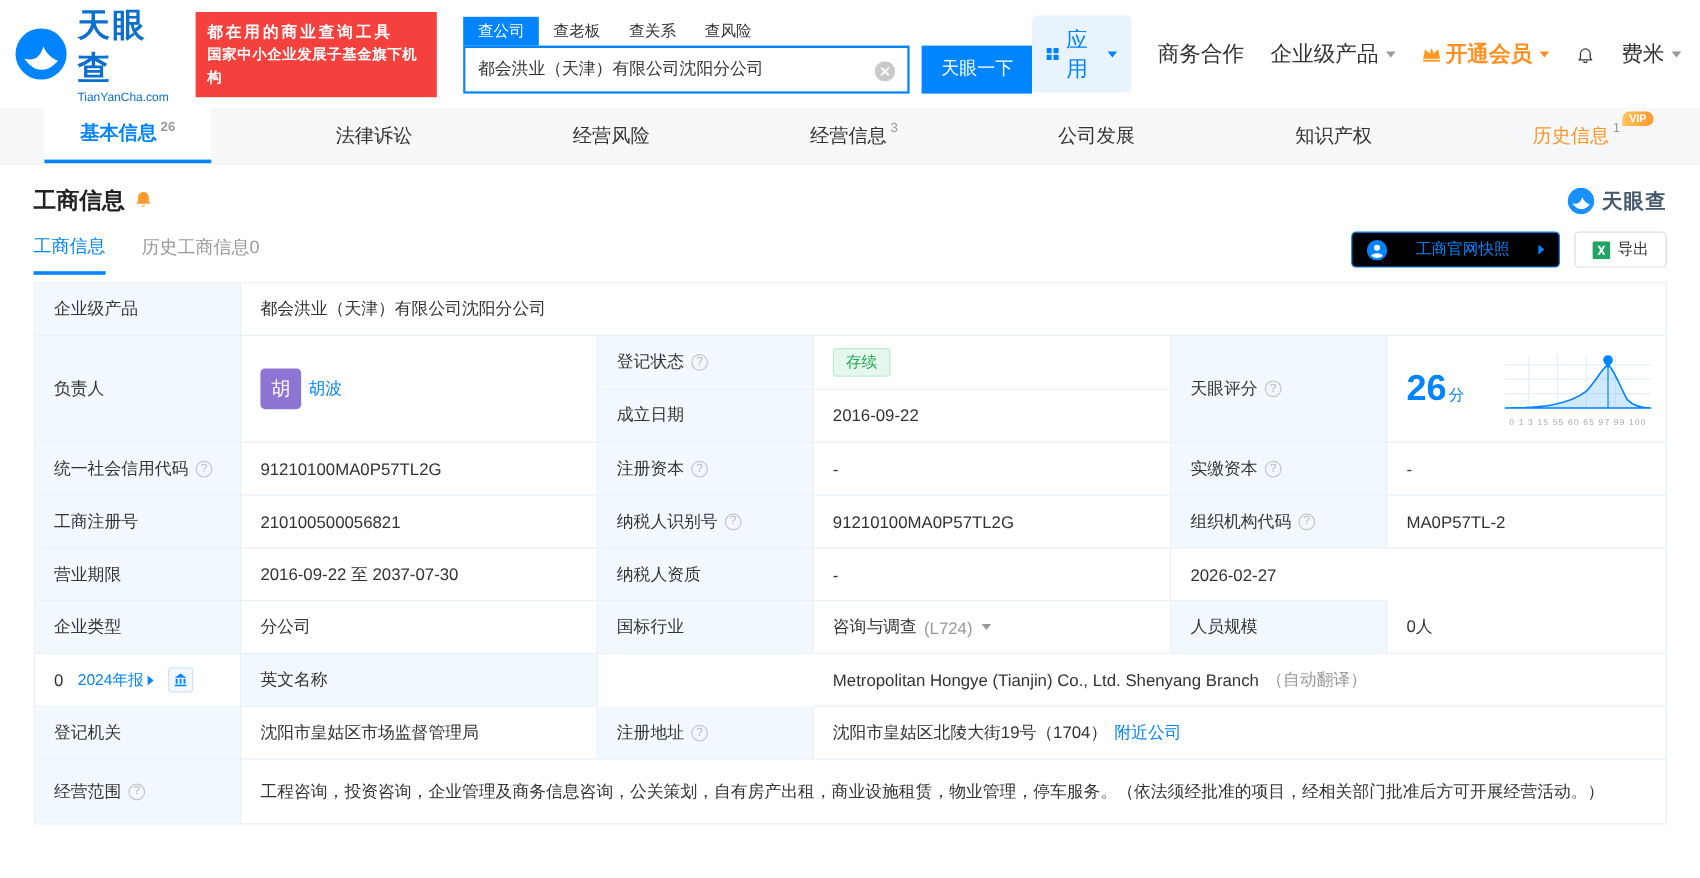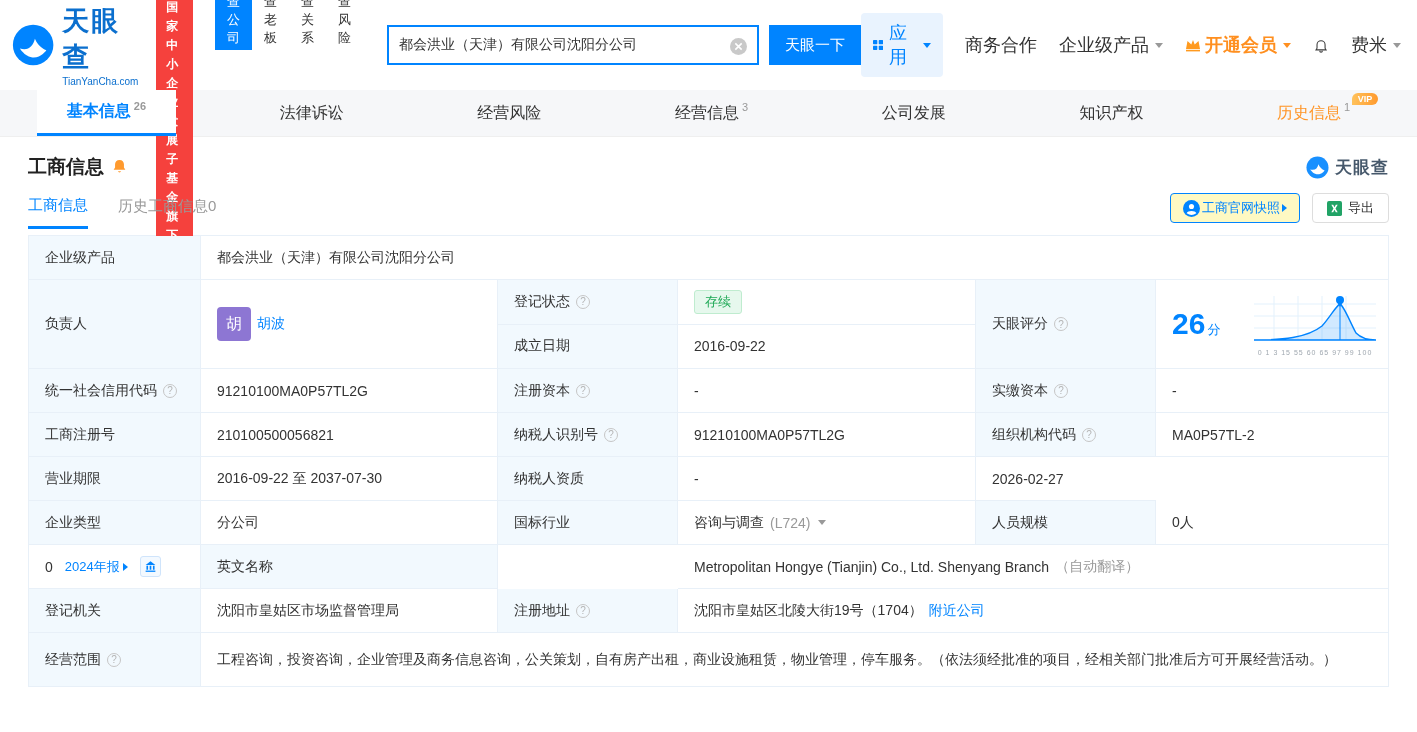--- a/index.html
+++ b/index.html
@@ -8,21 +8,21 @@
 
   
   .topbar { height:90px; display:flex; align-items:center; padding:0 16px 0 12px; background:#fff; }
   .logo { display:flex; align-items:center; gap:8px; cursor:pointer; }
   .logo-txt .cn { font-size:27px; font-weight:bold; color:#0b6fce; letter-spacing:2px; }
   .logo-txt .en { font-size:10px; color:#0b6fce; margin-top:1px; }
   .promo { margin-left:14px; background:#f5413d; color:#fff; padding:7px 10px; font-weight:bold; }
   .promo .p1 { font-size:13px; letter-spacing:2.5px; line-height:19px; }
   .promo .p2 { font-size:12px; line-height:19px; letter-spacing:0.5px; }
 
-  .search-area { margin-left:22px; display:flex; flex-direction:row;gap:24px; }
+  .search-area { margin-left:22px; display:flex; flex-direction:column; }
   .search-tabs { display:flex; align-items:flex-end; height:25px; }
   .stab { font-size:13px; padding:3px 12px; color:#333; cursor:pointer; }
   .stab.active { background:#0084ff; color:#fff; }
   .search-row { display:flex; align-items:center; }
   .search-input-wrap { position:relative; width:372px; height:40px; border:2px solid #0084ff; background:#fff; display:flex; align-items:center; }
   .search-input-wrap input { border:none; outline:none; width:100%; height:100%; padding:0 34px 0 10px; font-size:14px; color:#333; font-family:inherit; }
   .clear-icon { position:absolute; right:10px; top:11px; width:17px; height:17px; cursor:pointer; }
   .search-btn { margin-left:10px; height:40px; width:92px; background:#0084ff; color:#fff; border:none; font-size:15px; cursor:pointer; font-family:inherit; }
 
   .top-right { margin-left:auto; display:flex; align-items:center; gap:22px; font-size:18px; color:#333; }
@@ -46,21 +46,21 @@
   .bell-orange { margin-left:7px; cursor:pointer; }
   .watermark { margin-left:auto; display:flex; align-items:center; gap:6px; opacity:0.9; }
   .watermark .wm-txt { font-size:17px; font-weight:bold; color:#33475c; letter-spacing:1px; }
 
   
   .subtab-row { display:flex; align-items:center; padding:8px 28px 0; }
   .subtab { font-size:15px; margin-right:30px; padding-bottom:11px; cursor:pointer; }
   .subtab.active { color:#0084ff; font-weight:500; border-bottom:3px solid #0084ff; }
   .subtab.inactive { color:#999; }
   .subtab-buttons { margin-left:auto; display:flex; gap:12px; align-items:center; padding-bottom:8px; }
-  .btn-snapshot { display:flex; align-items:center; gap:2px; border:1px solid #0084ff; color:#0084ff; background:#fef9c3; border-radius:4px; height:30px; padding:0 12px; font-size:13px; cursor:pointer; font-family:inherit; }
+  .btn-snapshot { display:flex; align-items:center; gap:24px; border:1px solid #0084ff; color:#0084ff; background:#000000; border-radius:4px; height:30px; padding:0 12px; font-size:13px; cursor:pointer; font-family:inherit; }
   .btn-export { display:flex; align-items:center; gap:6px; border:1px solid #ddd; color:#333; background:#fff; border-radius:4px; height:30px; padding:0 14px; font-size:13px; cursor:pointer; font-family:inherit;text-align:center; }
   .arrow-r { width:0; height:0; border-top:4px solid transparent; border-bottom:4px solid transparent; border-left:5px solid currentColor; display:inline-block; }
 
   
   .info-table { margin:4px 28px 0; border:1px solid #e8f0f8; }
   .row { display:grid; grid-template-columns:172px 297px 180px 298px 180px 1fr; }
   .cell { padding:11px 16px; border-bottom:1px solid #e8f0f8; border-right:1px solid #e8f0f8; display:flex; align-items:center; font-size:14px; min-height:44px; gap:6px; }
   .cell.noR { border-right:none; }
   .info-table .row:last-child .cell { border-bottom:none; }
   .lbl { background:#f2f9fe; color:#333; }

